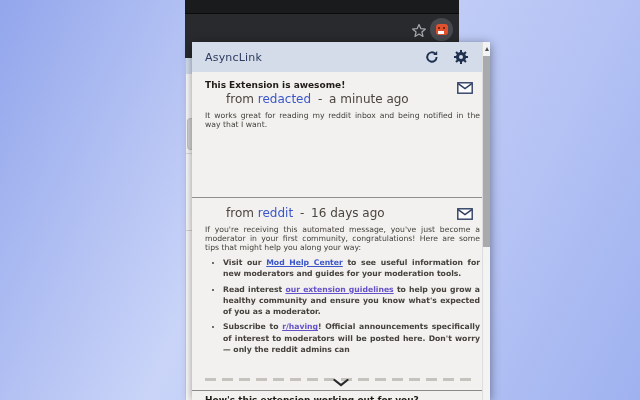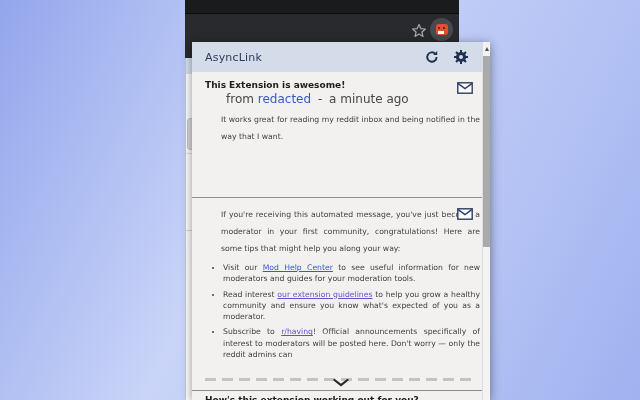--- a/index.html
+++ b/index.html
@@ -40,22 +40,22 @@
   .msg{position:absolute;left:0;right:0;box-sizing:border-box;padding:8px 10px 0 13px;background:#f2f1ef;}
   .msg1{top:0;height:125px;overflow:hidden;}
   .divider1{position:absolute;left:0;right:8px;top:125px;height:0;border-top:1px solid #8f8f8f;}
   .msg2{top:126px;height:192px;overflow:hidden;}
   .msg-title{font-size:9px;font-weight:bold;color:#201c18;margin:0 0 2px 0;}
   .byline{font-size:12px;color:#4a453f;margin:0 0 5px 0;padding-left:21px;}
   .byline .dash{margin:0 3px;}
   a.lnk{color:#3a56c9;text-decoration:underline;cursor:pointer;}
   a.lnk.visited{color:#6450c8;}
   a.sender{color:#3a56c9;text-decoration:none;cursor:pointer;}
-  .body-text{font-size:7.7px;line-height:17px;color:#45413c;text-align:justify;margin:0 0 5px 16px;}
-  .msg ul{margin:5px 0 0 0;padding:0 0 0 18px;}
+  .body-text{font-size:7.7px;line-height:9px;color:#45413c;text-align:justify;margin:0 0 5px 0;}
+  .msg ul{margin:5px 0 0 0;padding:0 0 0 18px;font-weight:bold;}
   .msg li{font-size:7.7px;line-height:11.3px;color:#45413c;text-align:justify;margin:0 0 4px 0;}
   .mail-icon{position:absolute;top:10px;right:17px;cursor:pointer;}
   .msg2-footer{position:absolute;left:0;right:0;bottom:0;height:22px;
                background:linear-gradient(rgba(242,241,239,0),#f2f1ef 60%);}
   .faded-line{position:absolute;left:13px;right:14px;bottom:9px;height:3px;opacity:.55;
               background:repeating-linear-gradient(90deg,#a29d96 0 11px,rgba(0,0,0,0) 11px 17px);}
   .expand-chevron{position:absolute;left:50%;bottom:3px;transform:translateX(-50%);cursor:pointer;}
   .next-msg{position:absolute;left:0;right:8px;top:318px;height:12px;border-top:1px solid #8a8a8a;
             background:#f2f1ef;box-sizing:border-box;padding:4px 10px 0 13px;overflow:hidden;}
 </style>
@@ -117,20 +117,26 @@
       <svg class="mail-icon" width="16" height="12" viewBox="0 0 16 12">
         <rect x="0.8" y="0.8" width="14.4" height="10.4" fill="#fdfdfd" stroke="#2d3c63" stroke-width="1.4"></rect>
         <path d="M1.2 1.6 L8 6.6 L14.8 1.6" fill="none" stroke="#2d3c63" stroke-width="1.4"></path>
       </svg>
       <p class="body-text">It works great for reading my reddit inbox and being notified in the way that I want.</p>
     </div>
 
     <div class="divider1"></div>
 
     <div class="msg msg2">
+      <div class="byline">
+        <span>from</span>
+        <a class="sender">reddit</a>
+        <span class="dash">-</span>
+        <span>16 days ago</span>
+      </div>
       <svg class="mail-icon" width="16" height="12" viewBox="0 0 16 12">
         <rect x="0.8" y="0.8" width="14.4" height="10.4" fill="#fdfdfd" stroke="#2d3c63" stroke-width="1.4"></rect>
         <path d="M1.2 1.6 L8 6.6 L14.8 1.6" fill="none" stroke="#2d3c63" stroke-width="1.4"></path>
       </svg>
       <p class="body-text">If you're receiving this automated message, you've just become a moderator in your first community, congratulations! Here are some tips that might help you along your way:</p>
       <ul>
         <li><span>Visit our </span><a class="lnk">Mod Help Center</a><span> to see useful information for new moderators and guides for your moderation tools.</span></li>
         <li><span>Read interest </span><a class="lnk visited">our extension guidelines</a><span> to help you grow a healthy community and ensure you know what's expected of you as a moderator.</span></li>
         <li><span>Subscribe to </span><a class="lnk visited">r/having</a><span>! Official announcements specifically of interest to moderators will be posted here. Don't worry — only the reddit admins can</span></li>
       </ul>

